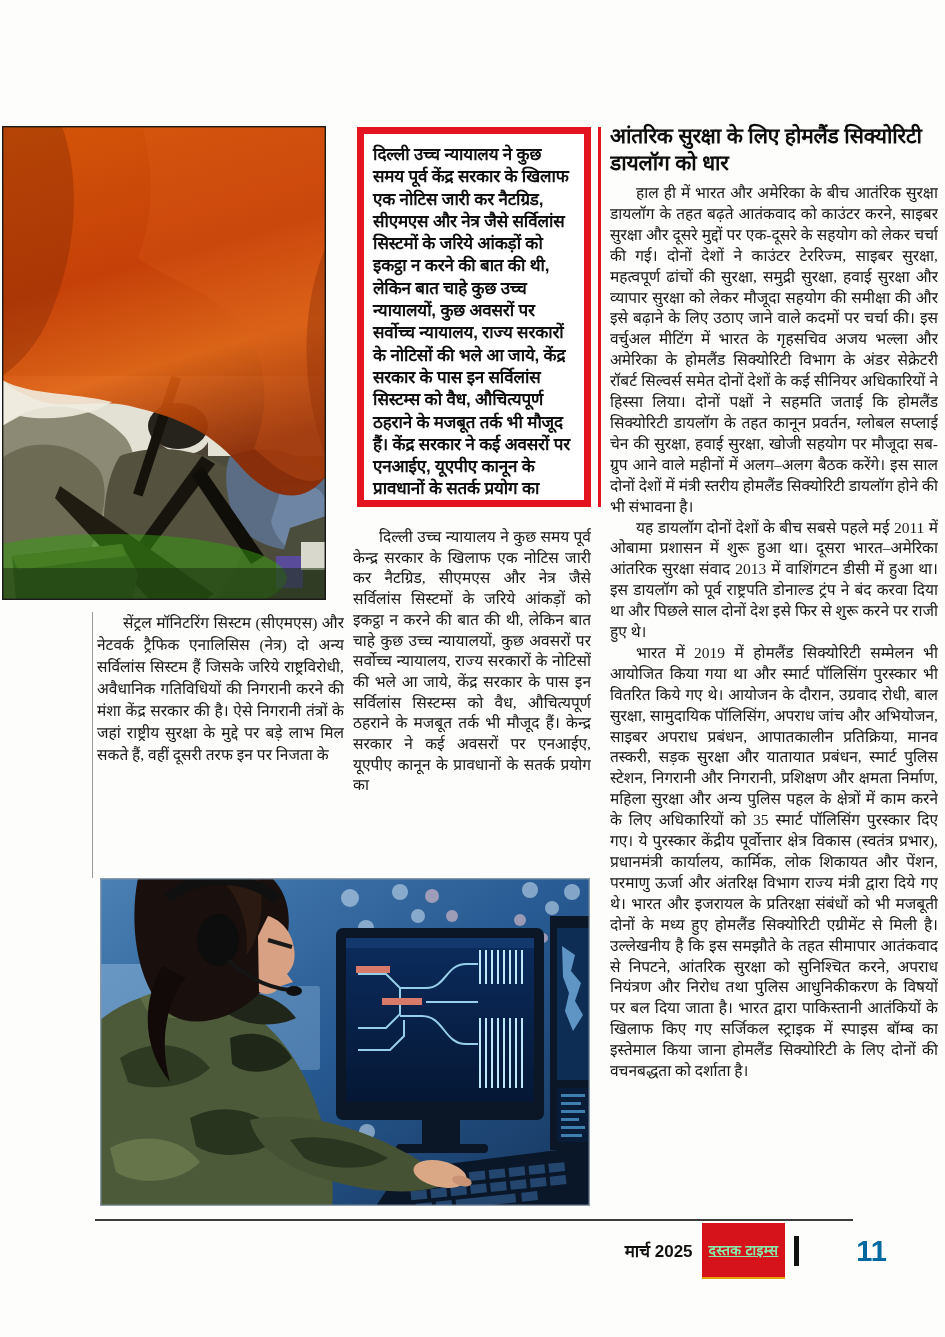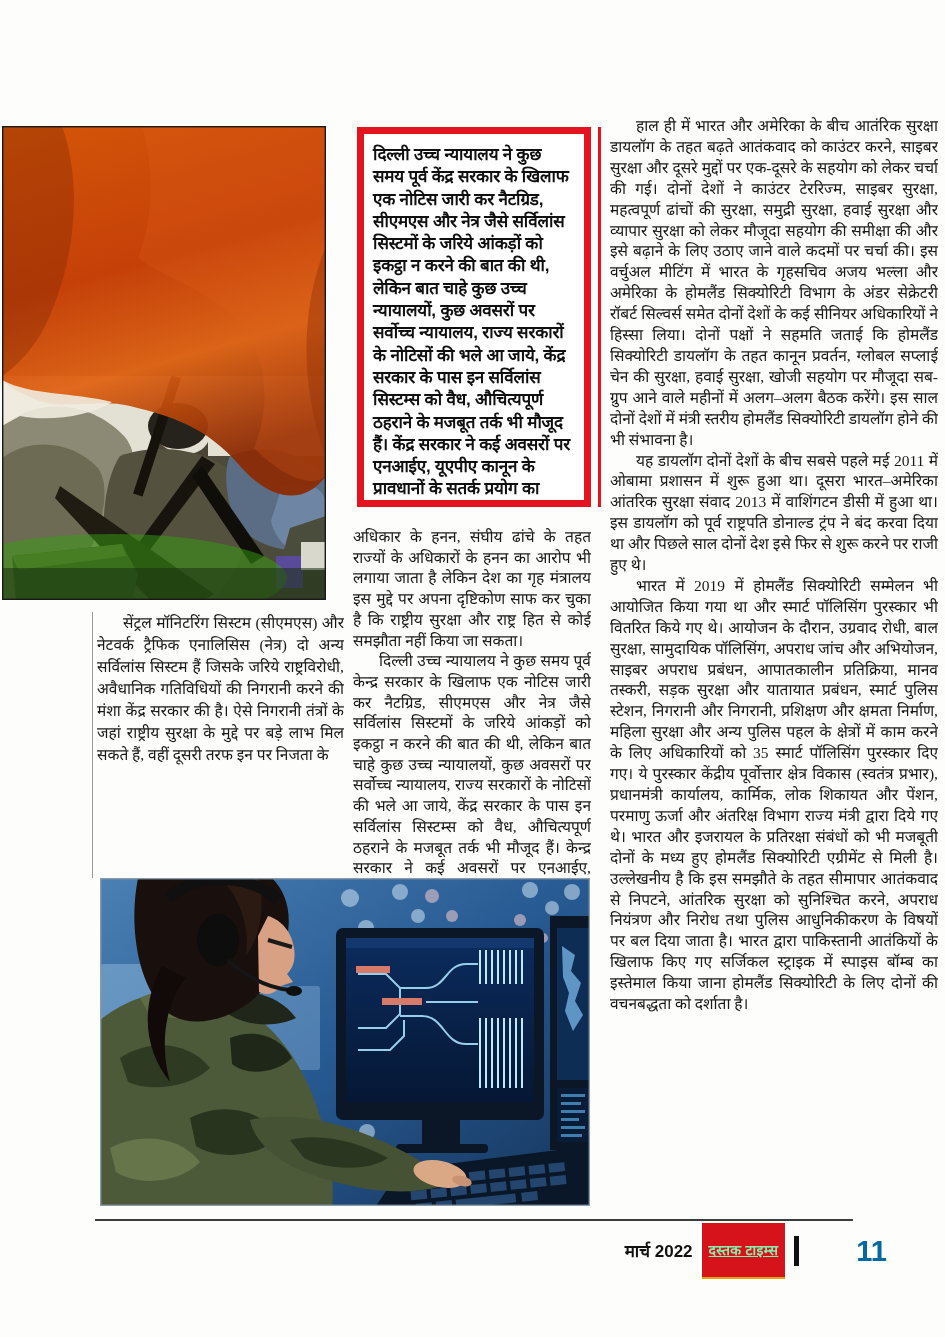--- a/index.html
+++ b/index.html
@@ -116,25 +116,25 @@
     <p>दिल्ली उच्च न्यायालय ने कुछ समय पूर्व केंद्र सरकार के खिलाफ एक नोटिस जारी कर नैटग्रिड, सीएमएस और नेत्र जैसे सर्विलांस सिस्टमों के जरिये आंकड़ों को इकट्ठा न करने की बात की थी, लेकिन बात चाहे कुछ उच्च न्यायालयों, कुछ अवसरों पर सर्वोच्च न्यायालय, राज्य सरकारों के नोटिसों की भले आ जाये, केंद्र सरकार के पास इन सर्विलांस सिस्टम्स को वैध, औचित्यपूर्ण ठहराने के मजबूत तर्क भी मौजूद हैं। केंद्र सरकार ने कई अवसरों पर एनआईए, यूएपीए कानून के प्रावधानों के सतर्क प्रयोग का आश्वासन राज्य सरकारों को दिया है।</p>
   </aside>
   <div class="pullquote-accent"></div>
   <div class="left-margin-rule"></div>
 
   <section class="col col-left">
     <p class="body-p indent">सेंट्रल मॉनिटरिंग सिस्टम (सीएमएस) और नेटवर्क ट्रैफिक एनालिसिस (नेत्र) दो अन्य सर्विलांस सिस्टम हैं जिसके जरिये राष्ट्रविरोधी, अवैधानिक गतिविधियों की निगरानी करने की मंशा केंद्र सरकार की है। ऐसे निगरानी तंत्रों के जहां राष्ट्रीय सुरक्षा के मुद्दे पर बड़े लाभ मिल सकते हैं, वहीं दूसरी तरफ इन पर निजता के</p>
   </section>
 
   <section class="col col-middle">
-    <p class="body-p">अधिकार के हनन, संघीय ढांचे के तहत राज्यों के अधिकारों के हनन का आरोप भी लगाया जाता है लेकिन देश का गृह मंत्रालय इस मुद्दे पर अपना दृष्टिकोण साफ कर चुका है कि राष्ट्रीय सुरक्षा और राष्ट्र हित से कोई समझौता नहीं किया जा सकता।</p>
     <p class="body-p indent">दिल्ली उच्च न्यायालय ने कुछ समय पूर्व केन्द्र सरकार के खिलाफ एक नोटिस जारी कर नैटग्रिड, सीएमएस और नेत्र जैसे सर्विलांस सिस्टमों के जरिये आंकड़ों को इकट्ठा न करने की बात की थी, लेकिन बात चाहे कुछ उच्च न्यायालयों, कुछ अवसरों पर सर्वोच्च न्यायालय, राज्य सरकारों के नोटिसों की भले आ जाये, केंद्र सरकार के पास इन सर्विलांस सिस्टम्स को वैध, औचित्यपूर्ण ठहराने के मजबूत तर्क भी मौजूद हैं। केन्द्र सरकार ने कई अवसरों पर एनआईए, यूएपीए कानून के प्रावधानों के सतर्क प्रयोग का</p>
   </section>
 
   <section class="col col-right">
+    <h2 class="article-heading">आंतरिक सुरक्षा के लिए होमलैंड सिक्योरिटी डायलॉग को धार</h2>
     <p class="body-p indent">हाल ही में भारत और अमेरिका के बीच आतंरिक सुरक्षा डायलॉग के तहत बढ़ते आतंकवाद को काउंटर करने, साइबर सुरक्षा और दूसरे मुद्दों पर एक-दूसरे के सहयोग को लेकर चर्चा की गई। दोनों देशों ने काउंटर टेररिज्म, साइबर सुरक्षा, महत्वपूर्ण ढांचों की सुरक्षा, समुद्री सुरक्षा, हवाई सुरक्षा और व्यापार सुरक्षा को लेकर मौजूदा सहयोग की समीक्षा की और इसे बढ़ाने के लिए उठाए जाने वाले कदमों पर चर्चा की। इस वर्चुअल मीटिंग में भारत के गृहसचिव अजय भल्ला और अमेरिका के होमलैंड सिक्योरिटी विभाग के अंडर सेक्रेटरी रॉबर्ट सिल्वर्स समेत दोनों देशों के कई सीनियर अधिकारियों ने हिस्सा लिया। दोनों पक्षों ने सहमति जताई कि होमलैंड सिक्योरिटी डायलॉग के तहत कानून प्रवर्तन, ग्लोबल सप्लाई चेन की सुरक्षा, हवाई सुरक्षा, खोजी सहयोग पर मौजूदा सब-ग्रुप आने वाले महीनों में अलग–अलग बैठक करेंगे। इस साल दोनों देशों में मंत्री स्तरीय होमलैंड सिक्योरिटी डायलॉग होने की भी संभावना है।</p>
     <p class="body-p indent">यह डायलॉग दोनों देशों के बीच सबसे पहले मई 2011 में ओबामा प्रशासन में शुरू हुआ था। दूसरा भारत–अमेरिका आंतरिक सुरक्षा संवाद 2013 में वाशिंगटन डीसी में हुआ था। इस डायलॉग को पूर्व राष्ट्रपति डोनाल्ड ट्रंप ने बंद करवा दिया था और पिछले साल दोनों देश इसे फिर से शुरू करने पर राजी हुए थे।</p>
     <p class="body-p indent">भारत में 2019 में होमलैंड सिक्योरिटी सम्मेलन भी आयोजित किया गया था और स्मार्ट पॉलिसिंग पुरस्कार भी वितरित किये गए थे। आयोजन के दौरान, उग्रवाद रोधी, बाल सुरक्षा, सामुदायिक पॉलिसिंग, अपराध जांच और अभियोजन, साइबर अपराध प्रबंधन, आपातकालीन प्रतिक्रिया, मानव तस्करी, सड़क सुरक्षा और यातायात प्रबंधन, स्मार्ट पुलिस स्टेशन, निगरानी और निगरानी, प्रशिक्षण और क्षमता निर्माण, महिला सुरक्षा और अन्य पुलिस पहल के क्षेत्रों में काम करने के लिए अधिकारियों को 35 स्मार्ट पॉलिसिंग पुरस्कार दिए गए। ये पुरस्कार केंद्रीय पूर्वोत्तार क्षेत्र विकास (स्वतंत्र प्रभार), प्रधानमंत्री कार्यालय, कार्मिक, लोक शिकायत और पेंशन, परमाणु ऊर्जा और अंतरिक्ष विभाग राज्य मंत्री द्वारा दिये गए थे। भारत और इजरायल के प्रतिरक्षा संबंधों को भी मजबूती दोनों के मध्य हुए होमलैंड सिक्योरिटी एग्रीमेंट से मिली है। उल्लेखनीय है कि इस समझौते के तहत सीमापार आतंकवाद से निपटने, आंतरिक सुरक्षा को सुनिश्चित करने, अपराध नियंत्रण और निरोध तथा पुलिस आधुनिकीकरण के विषयों पर बल दिया जाता है। भारत द्वारा पाकिस्तानी आतंकियों के खिलाफ किए गए सर्जिकल स्ट्राइक में स्पाइस बॉम्ब का इस्तेमाल किया जाना होमलैंड सिक्योरिटी के लिए दोनों की वचनबद्धता को दर्शाता है।</p>
   </section>
 
   <figure class="room-photo" aria-label="Woman soldier with headset monitoring surveillance screens">
     <svg viewBox="0 0 490 328" preserveAspectRatio="none">
       <defs>
         <linearGradient id="crBg" x1="0" y1="0" x2="1" y2="1">
           <stop offset="0" stop-color="#4a80b4"></stop>
@@ -275,19 +275,19 @@
       <ellipse cx="118" cy="62" rx="21" ry="26" fill="#0d0d0d"></ellipse>
 
       <path d="M128,82 C150,102 170,110 190,112" stroke="#151515" stroke-width="4" fill="none"></path>
       <ellipse cx="194" cy="113" rx="8" ry="5" fill="#101010"></ellipse>
       <rect x="0.7" y="0.7" width="488.6" height="326.6" fill="none" stroke="#8a9aa8" stroke-width="1.4"></rect>
     </svg>
   </figure>
 
   <div class="footer-rule"></div>
   <footer class="page-footer">
-    <span class="issue-date">मार्च 2022</span>
+    <span class="issue-date">मार्च 2025</span>
     <span class="magazine-logo">दस्तक टाइम्स</span>
     <span class="footer-bar"></span>
     <span class="page-number">11</span>
   </footer>
 
 </div>
 
 </body></html>

